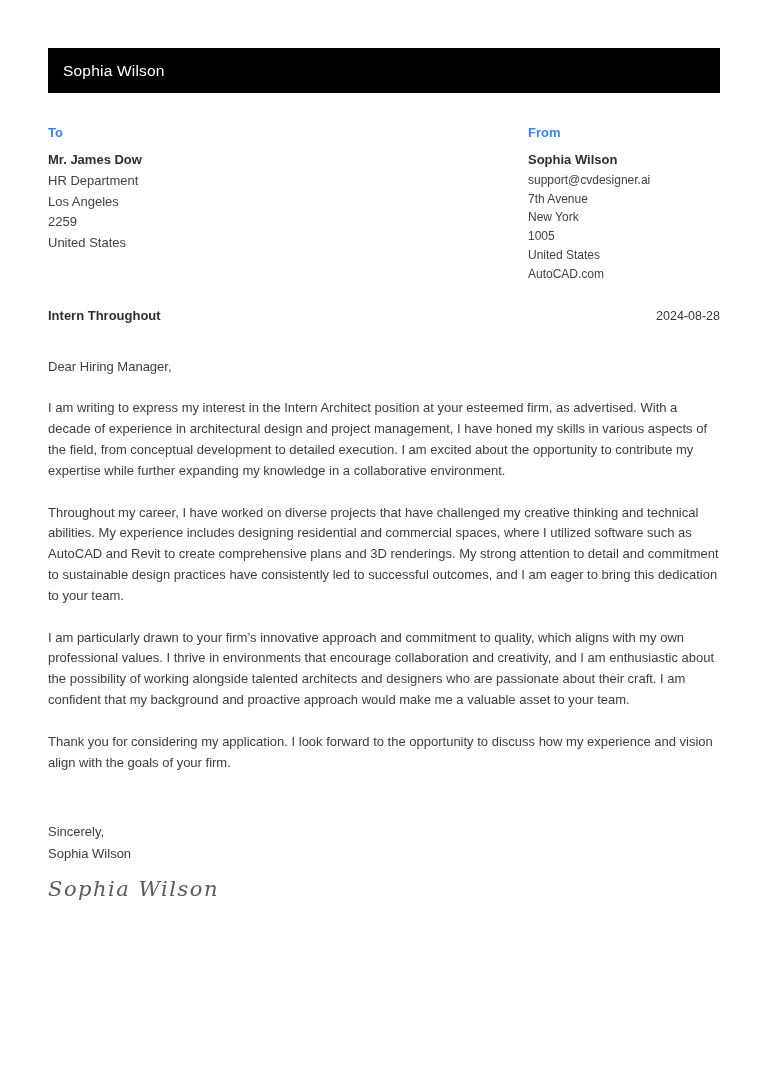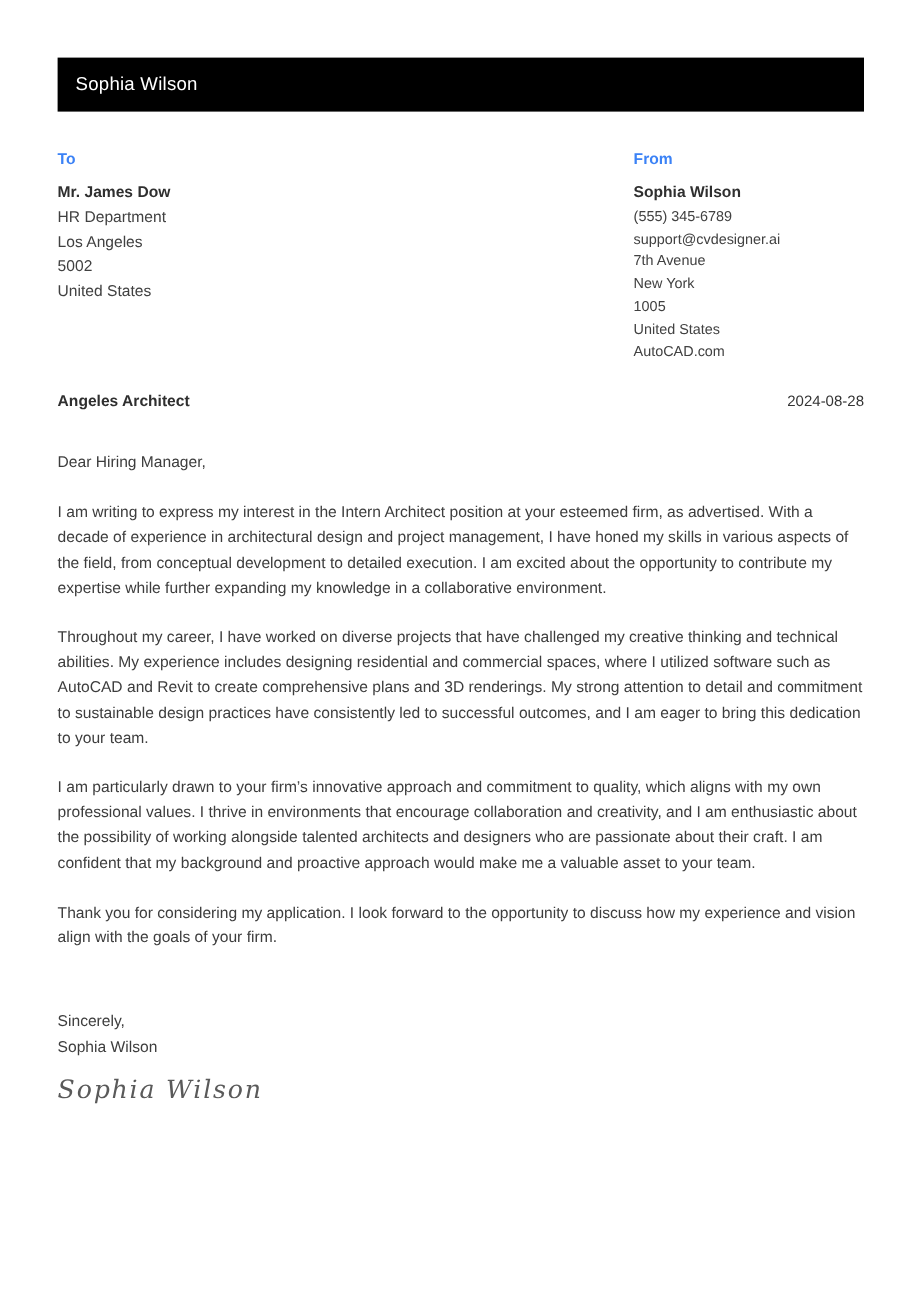--- a/index.html
+++ b/index.html
@@ -107,40 +107,39 @@
     <span class="header-name">Sophia Wilson</span>
   </div>
 
   <div class="letter-head">
 
     <div class="col-to">
       <div class="block-label">To</div>
       <div class="contact-name">Mr. James Dow</div>
       <div class="address-line">HR Department</div>
       <div class="address-line">Los Angeles</div>
-      <div class="address-line">5002</div>
+      <div class="address-line">2259</div>
       <div class="address-line">United States</div>
     </div>
 
     <div class="col-from">
       <div class="block-label">From</div>
       <div class="contact-name">Sophia Wilson</div>
-      <div class="contact-line">(555) 345-6789</div>
       <div class="contact-line">support@cvdesigner.ai</div>
       <div class="contact-line">7th Avenue</div>
       <div class="contact-line">New York</div>
       <div class="contact-line">1005</div>
       <div class="contact-line">United States</div>
       <div class="contact-line">AutoCAD.com</div>
     </div>
 
   </div>
 
   <div class="role-row">
-    <span class="role-title">Angeles Architect</span>
+    <span class="role-title">Intern Throughout</span>
     <span class="letter-date">2024-08-28</span>
   </div>
 
   <div class="salutation">Dear Hiring Manager,</div>
 
   <p class="body-paragraph">I am writing to express my interest in the Intern Architect position at your esteemed firm, as advertised. With a decade of experience in architectural design and project management, I have honed my skills in various aspects of the field, from conceptual development to detailed execution. I am excited about the opportunity to contribute my expertise while further expanding my knowledge in a collaborative environment.</p>
   <p class="body-paragraph">Throughout my career, I have worked on diverse projects that have challenged my creative thinking and technical abilities. My experience includes designing residential and commercial spaces, where I utilized software such as AutoCAD and Revit to create comprehensive plans and 3D renderings. My strong attention to detail and commitment to sustainable design practices have consistently led to successful outcomes, and I am eager to bring this dedication to your team.</p>
   <p class="body-paragraph">I am particularly drawn to your firm’s innovative approach and commitment to quality, which aligns with my own professional values. I thrive in environments that encourage collaboration and creativity, and I am enthusiastic about the possibility of working alongside talented architects and designers who are passionate about their craft. I am confident that my background and proactive approach would make me a valuable asset to your team.</p>
   <p class="body-paragraph">Thank you for considering my application. I look forward to the opportunity to discuss how my experience and vision align with the goals of your firm.</p>
 

